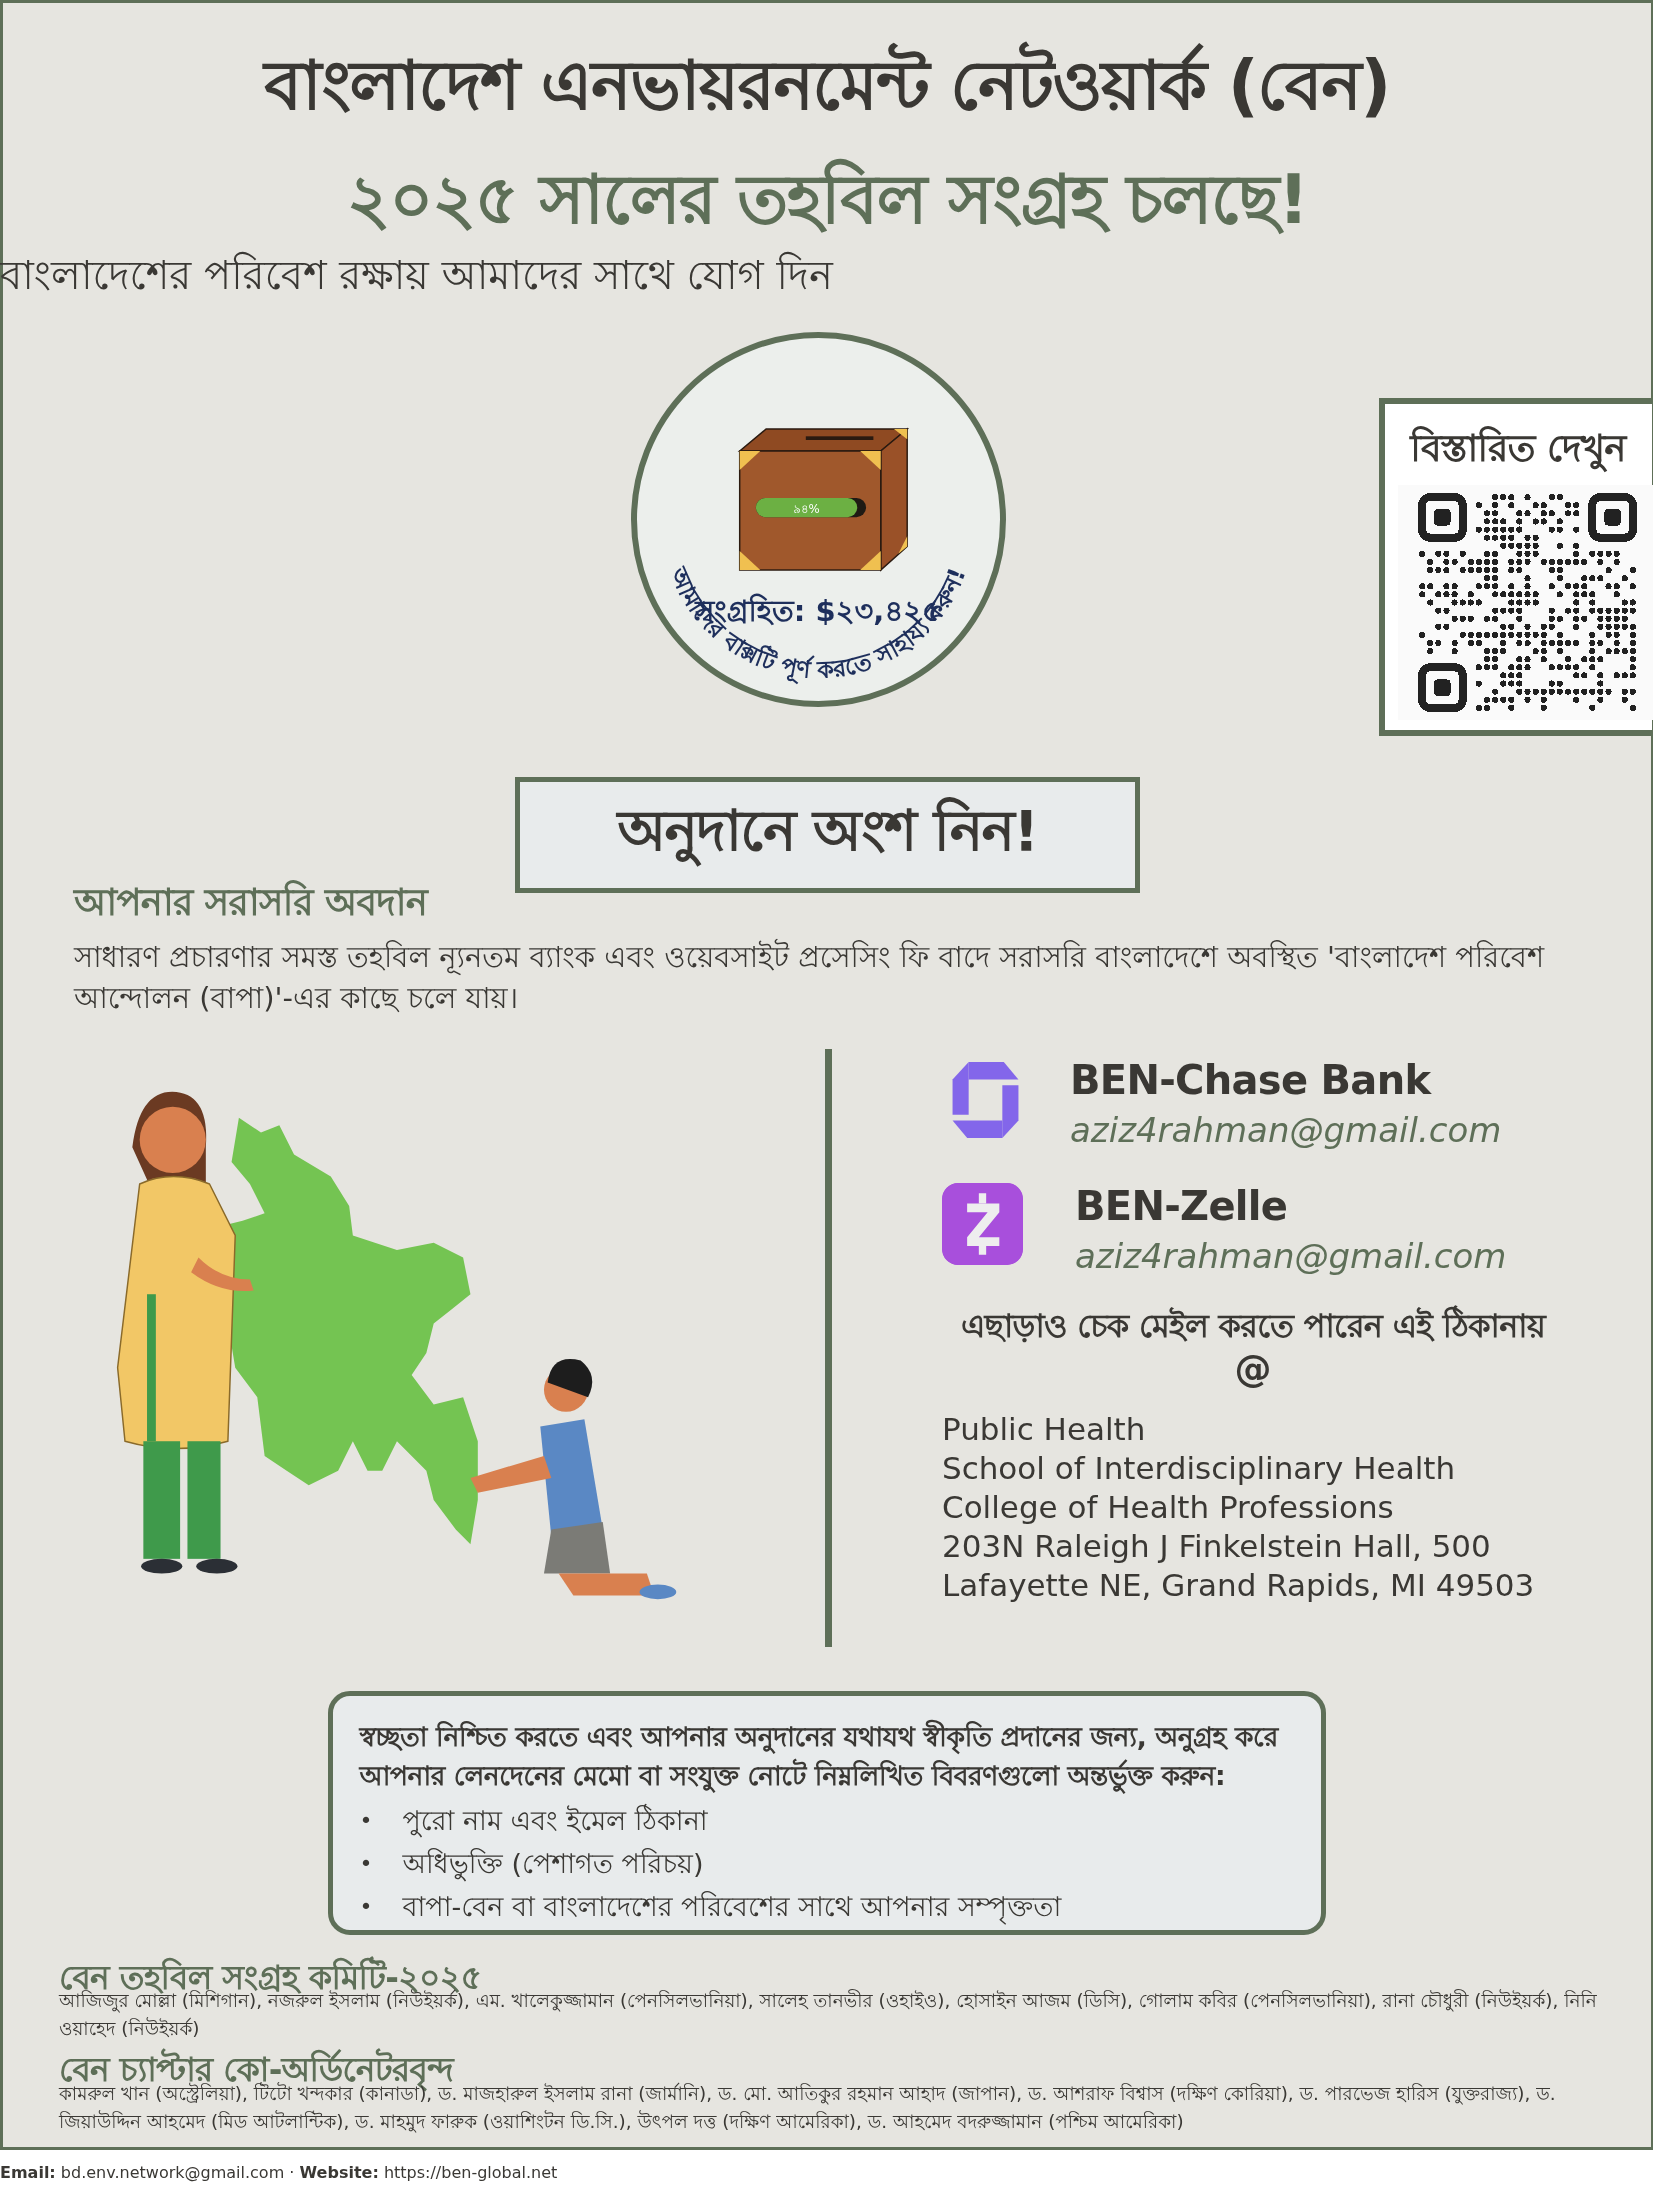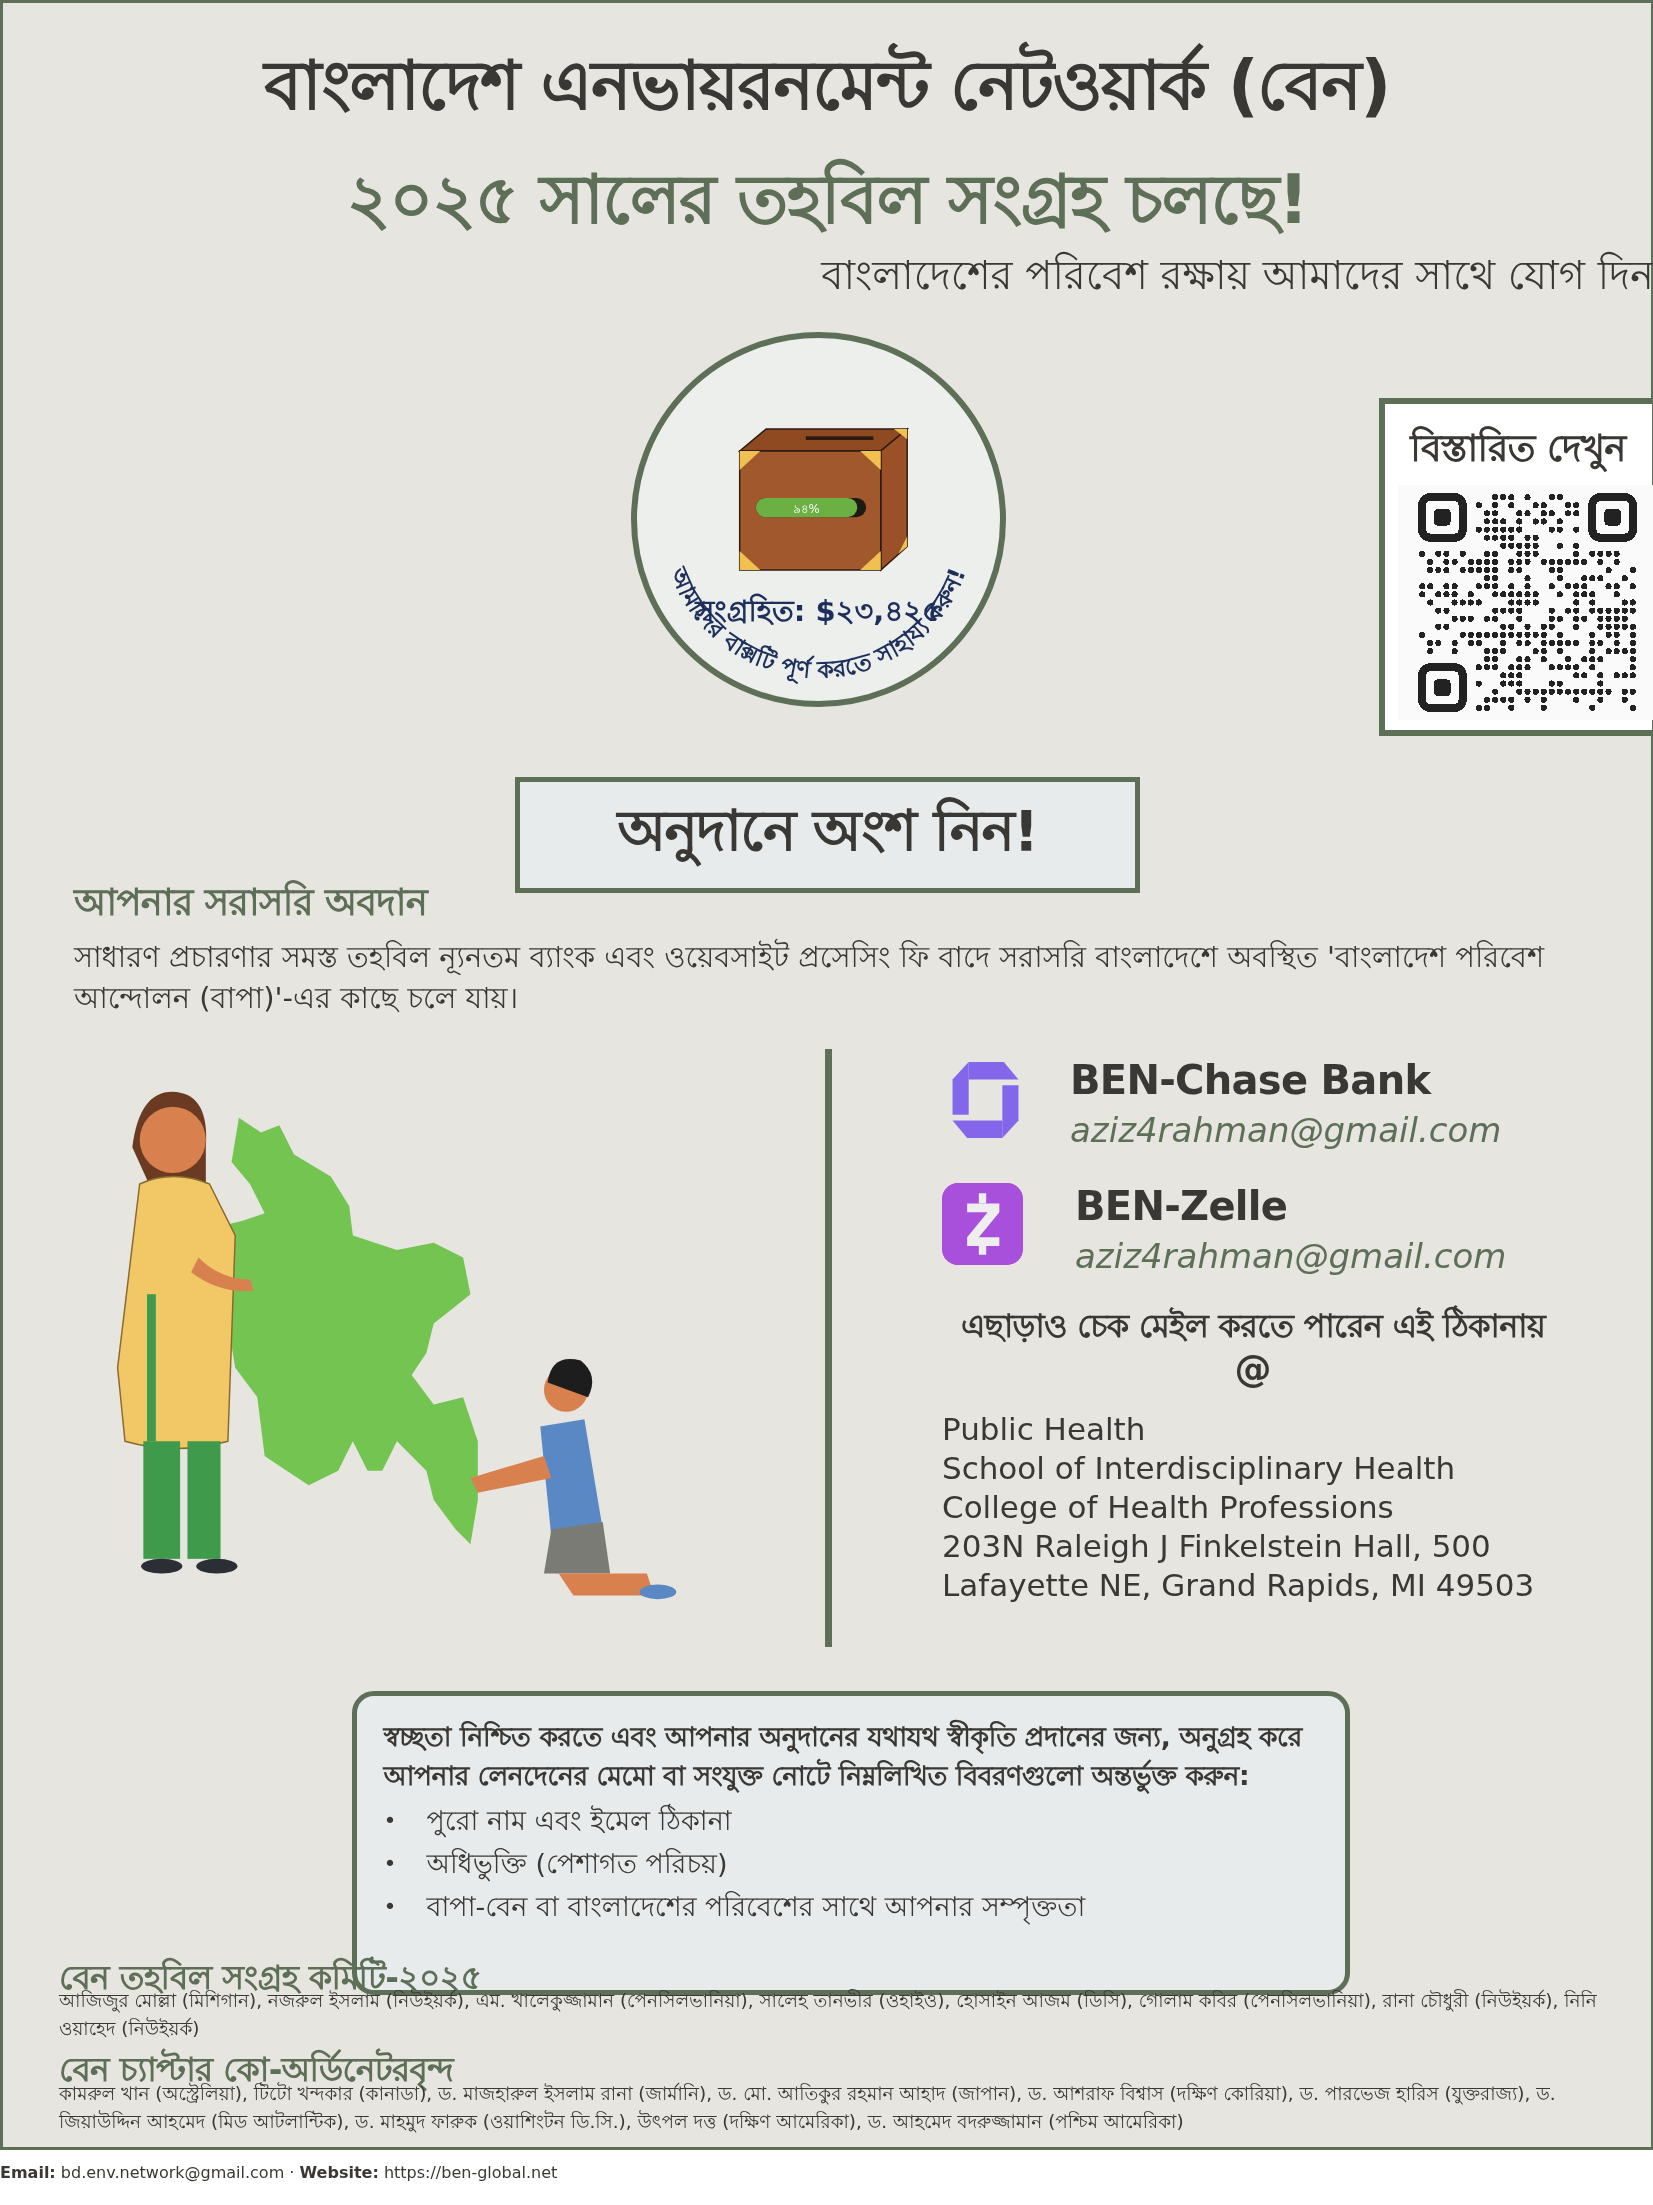--- a/index.html
+++ b/index.html
@@ -15,21 +15,21 @@
   .title-main {
     left: 0; width: 1654px; top: 33px; text-align: center;
     font-size: 68px; font-weight: bold; color: #3a3834; letter-spacing: -1.5px;
     font-family: "DejaVu Sans", sans-serif;
   }
   .title-sub {
     left: 0; width: 1654px; top: 147px; text-align: center;
     font-size: 68px; font-weight: bold; color: #5e6f58; letter-spacing: -1.5px;
   }
   .tagline {
-    left: 0; width: 1654px; top: 244px; text-align: right;
+    left: 0; width: 1654px; top: 244px; text-align: left;
     font-size: 40px; color: #3a3834;
   }
 
   
   .goal-circle {
     left: 631px; top: 332px; width: 375px; height: 375px; border-radius: 50%;
     background: #ecefec; border: 6.6px solid #5e6f58; overflow: hidden;
   }
   .goal-label {
     left: 0; width: 362px; top: 47px; text-align: center;
@@ -88,24 +88,23 @@
   }
   .mail-at {
     left: 926px; width: 654px; top: 1347px; text-align: center;
     font-size: 37px; font-weight: bold; color: #3a3834;
   }
   .address { left: 942px; top: 1410px; font-size: 31px; line-height: 39px; color: #3a3834; }
   .address .name { font-weight: bold; }
 
   
   .memo-box {
-    left: 328px; top: 1691px; width: 998px; height: 304px;
+    left: 328px; top: 1691px; width: 998px; height: 244px;
     background: #e8ebec; border: 5.1px solid #5e6f58; border-radius: 22px;
     padding: 20.6px 26.5px 0 26.5px;
-    margin-left: 24px;
   }
   .memo-intro { font-size: 26.5px; font-weight: bold; line-height: 39px; color: #3a3834; letter-spacing: -0.4px; }
   .memo-list { list-style: none; margin-top: 4.4px; }
   .memo-list li { font-size: 27px; line-height: 43px; color: #3a3834; display: flex; }
   .memo-list .bullet { width: 43px; flex: none; font-size: 22px; }
 
   
   .committee-title { font-size: 33px; font-weight: bold; color: #5e6f58; letter-spacing: -0.7px; }
   .committee-body { font-size: 18.4px; line-height: 28px; color: #3a3834; width: 1558px; }
   .c1-title { left: 59px; top: 1952px; }

